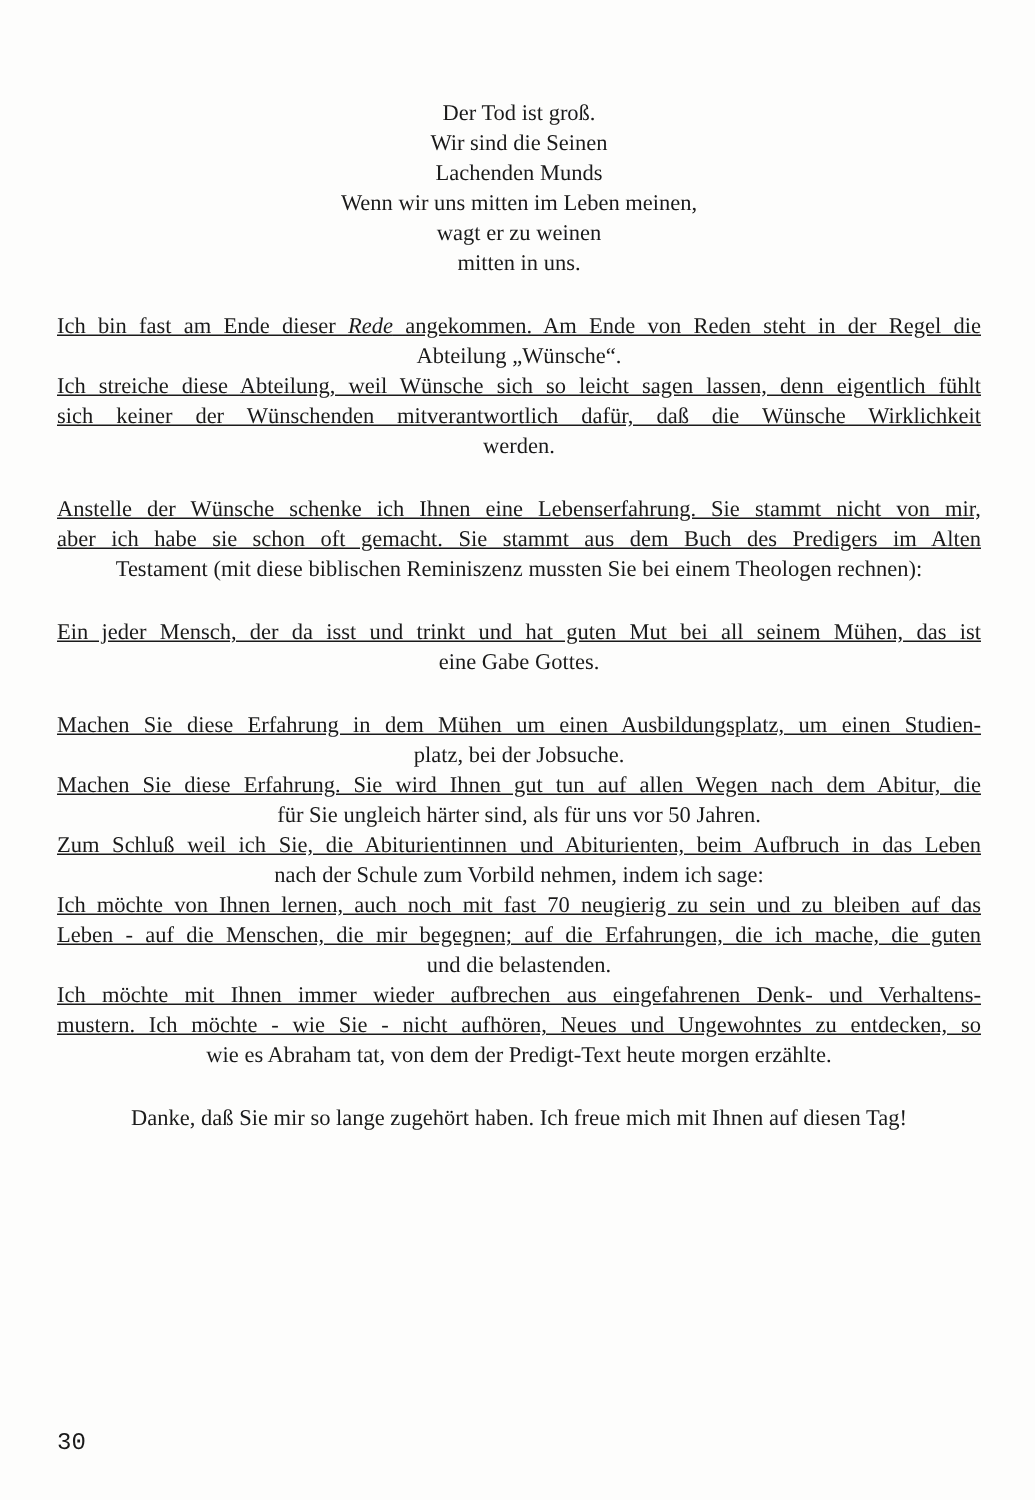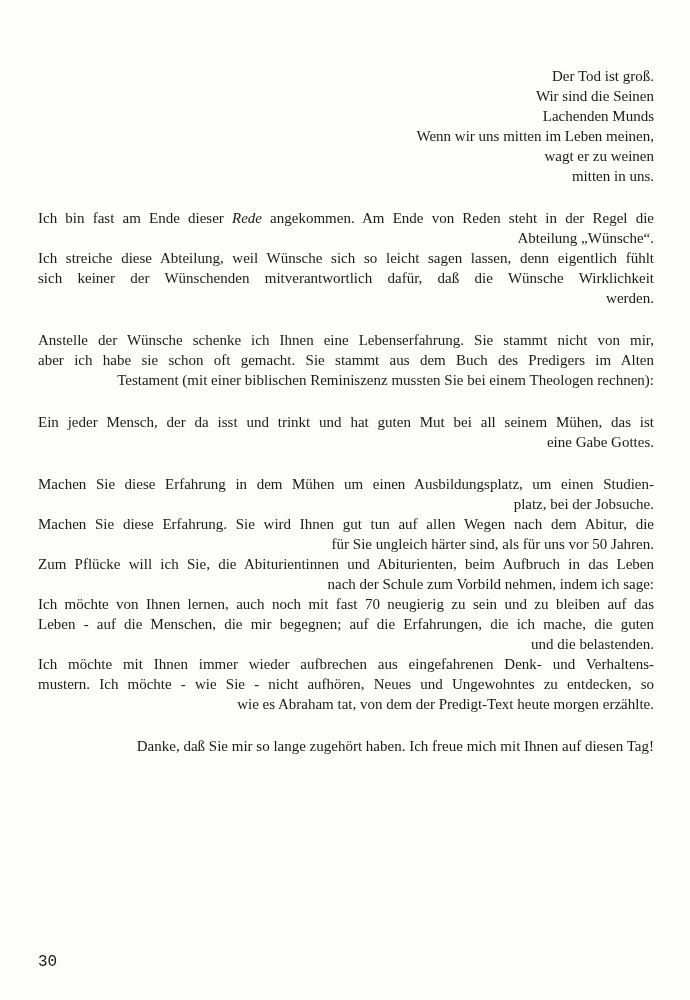--- a/index.html
+++ b/index.html
@@ -22,25 +22,26 @@
     top: 66px;
     width: 616px;
   }
   .block {
     margin: 0 0 22px 0;
   }
   .line {
     font-size: 15px;
     line-height: 20px;
     white-space: normal;
-    text-align: right;
+    text-align: center;
   }
   .line.just {
     text-align: justify;
     text-align-last: justify;
+    text-decoration: underline;
   }
   .it {
     font-style: italic;
   }
   .page-number {
     position: absolute;
     left: 38px;
     top: 952px;
     font-size: 16px;
     line-height: 20px;
@@ -63,32 +64,32 @@
       <div class="block">
         <div class="line just"><span>Ich bin fast am Ende dieser </span><span class="it">Rede</span><span> angekommen. Am Ende von Reden steht in der Regel die</span></div>
         <div class="line"><span>Abteilung „Wünsche“.</span></div>
         <div class="line just"><span>Ich streiche diese Abteilung, weil Wünsche sich so leicht sagen lassen, denn eigentlich fühlt</span></div>
         <div class="line just"><span>sich keiner der Wünschenden mitverantwortlich dafür, daß die Wünsche Wirklichkeit</span></div>
         <div class="line"><span>werden.</span></div>
       </div>
       <div class="block">
         <div class="line just"><span>Anstelle der Wünsche schenke ich Ihnen eine Lebenserfahrung. Sie stammt nicht von mir,</span></div>
         <div class="line just"><span>aber ich habe sie schon oft gemacht. Sie stammt aus dem Buch des Predigers im Alten</span></div>
-        <div class="line"><span>Testament (mit einer biblischen Reminiszenz mussten Sie bei einem Theologen rechnen):</span></div>
+        <div class="line"><span>Testament (mit diese biblischen Reminiszenz mussten Sie bei einem Theologen rechnen):</span></div>
       </div>
       <div class="block">
         <div class="line just"><span>Ein jeder Mensch, der da isst und trinkt und hat guten Mut bei all seinem Mühen, das ist</span></div>
         <div class="line"><span>eine Gabe Gottes.</span></div>
       </div>
       <div class="block">
         <div class="line just"><span>Machen Sie diese Erfahrung in dem Mühen um einen Ausbildungsplatz, um einen Studien-</span></div>
         <div class="line"><span>platz, bei der Jobsuche.</span></div>
         <div class="line just"><span>Machen Sie diese Erfahrung. Sie wird Ihnen gut tun auf allen Wegen nach dem Abitur, die</span></div>
         <div class="line"><span>für Sie ungleich härter sind, als für uns vor 50 Jahren.</span></div>
-        <div class="line just"><span>Zum Pflücke will ich Sie, die Abiturientinnen und Abiturienten, beim Aufbruch in das Leben</span></div>
+        <div class="line just"><span>Zum Schluß weil ich Sie, die Abiturientinnen und Abiturienten, beim Aufbruch in das Leben</span></div>
         <div class="line"><span>nach der Schule zum Vorbild nehmen, indem ich sage:</span></div>
         <div class="line just"><span>Ich möchte von Ihnen lernen, auch noch mit fast 70 neugierig zu sein und zu bleiben auf das</span></div>
         <div class="line just"><span>Leben - auf die Menschen, die mir begegnen; auf die Erfahrungen, die ich mache, die guten</span></div>
         <div class="line"><span>und die belastenden.</span></div>
         <div class="line just"><span>Ich möchte mit Ihnen immer wieder aufbrechen aus eingefahrenen Denk- und Verhaltens-</span></div>
         <div class="line just"><span>mustern. Ich möchte - wie Sie - nicht aufhören, Neues und Ungewohntes zu entdecken, so</span></div>
         <div class="line"><span>wie es Abraham tat, von dem der Predigt-Text heute morgen erzählte.</span></div>
       </div>
       <div class="block">
         <div class="line"><span>Danke, daß Sie mir so lange zugehört haben. Ich freue mich mit Ihnen auf diesen Tag!</span></div>

